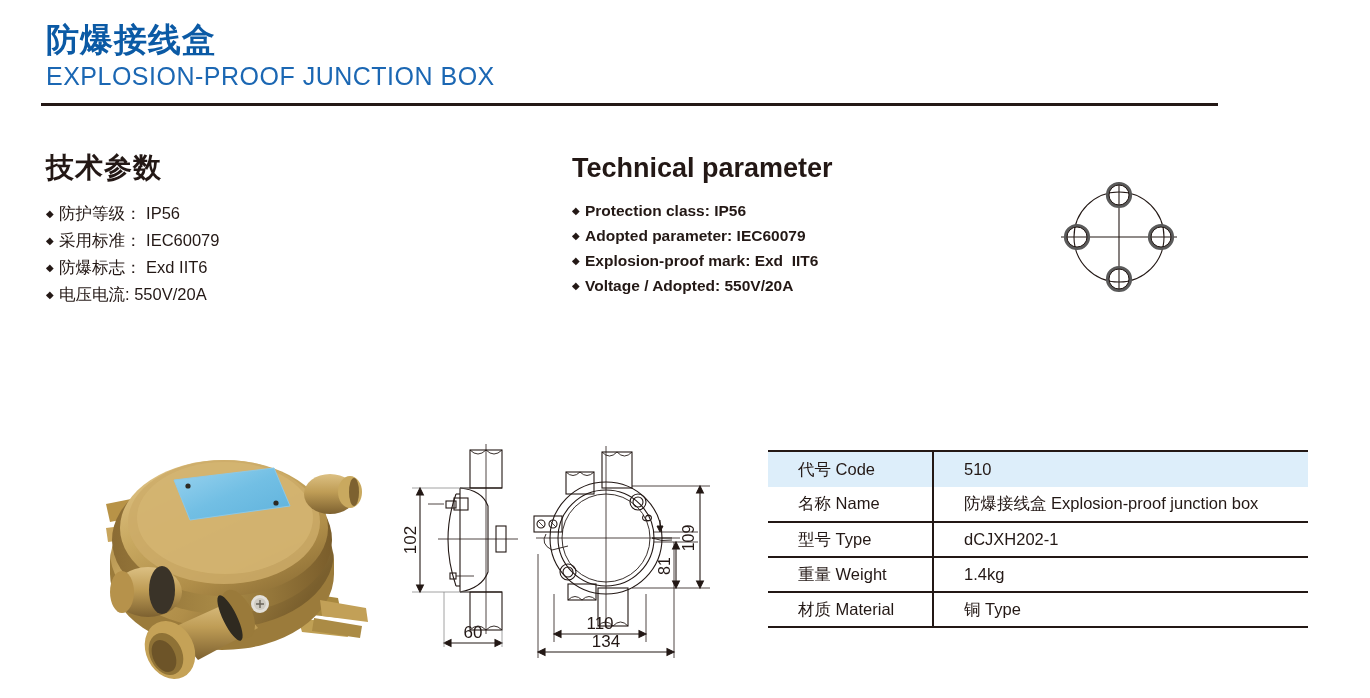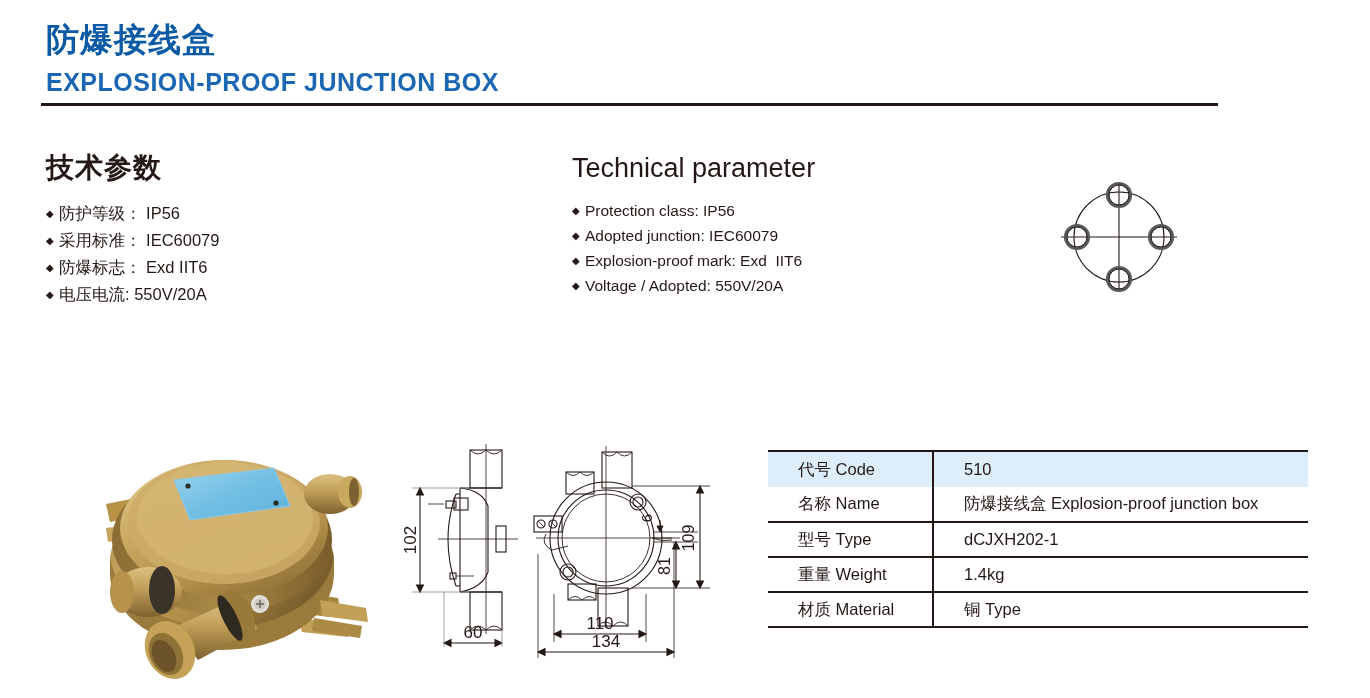--- a/index.html
+++ b/index.html
@@ -11,33 +11,33 @@
   }
   .page { position: relative; width: 1370px; height: 698px; }
 
   
   .title-cn {
     position: absolute; left: 46px; top: 14px;
     font-size: 33px; font-weight: bold; color: #0b5aa5;
     letter-spacing: 1px; line-height: 40px; margin-top: 6px;
   }
   .title-en {
-    position: absolute; left: 46px; top: 66px;
+    position: absolute; left: 46px; top: 60px;
     font-size: 25px; color: #1b67b3; letter-spacing: 0.5px;
-    line-height: 32px; font-weight: bold;
+    line-height: 32px; font-weight: normal;
   }
   .header-rule {
     position: absolute; left: 41px; top: 103px;
     width: 1177px; height: 3px; background: #231815;
   }
 
   
   .spec-block { position: absolute; }
   .spec-block.cn { left: 46px; top: 150px; }
-  .spec-block.en { left: 572px; top: 150px; }
+  .spec-block.en { left: 572px; top: 150px; font-weight: bold; }
 
   .spec-head-cn {
     font-size: 28px; font-weight: bold; color: #231815;
     line-height: 36px; margin-bottom: 14px; letter-spacing: 1px;
   }
   .spec-head-en {
     font-size: 27px; color: #231815; line-height: 36px;
     margin-bottom: 12px; letter-spacing: 0px;
   }
   ul.spec-list { list-style: none; }
@@ -114,21 +114,21 @@
 
   <div class="spec-block en">
     <div class="spec-head-en">Technical parameter</div>
     <ul class="spec-list">
       <li>
         <span class="bullet">◆</span>
         <span class="li-text">Protection class: IP56</span>
       </li>
       <li>
         <span class="bullet">◆</span>
-        <span class="li-text">Adopted junction: IEC60079</span>
+        <span class="li-text">Adopted parameter: IEC60079</span>
       </li>
       <li>
         <span class="bullet">◆</span>
         <span class="li-text">Explosion-proof mark: Exd  IIT6</span>
       </li>
       <li>
         <span class="bullet">◆</span>
         <span class="li-text">Voltage / Adopted: 550V/20A</span>
       </li>
     </ul>

